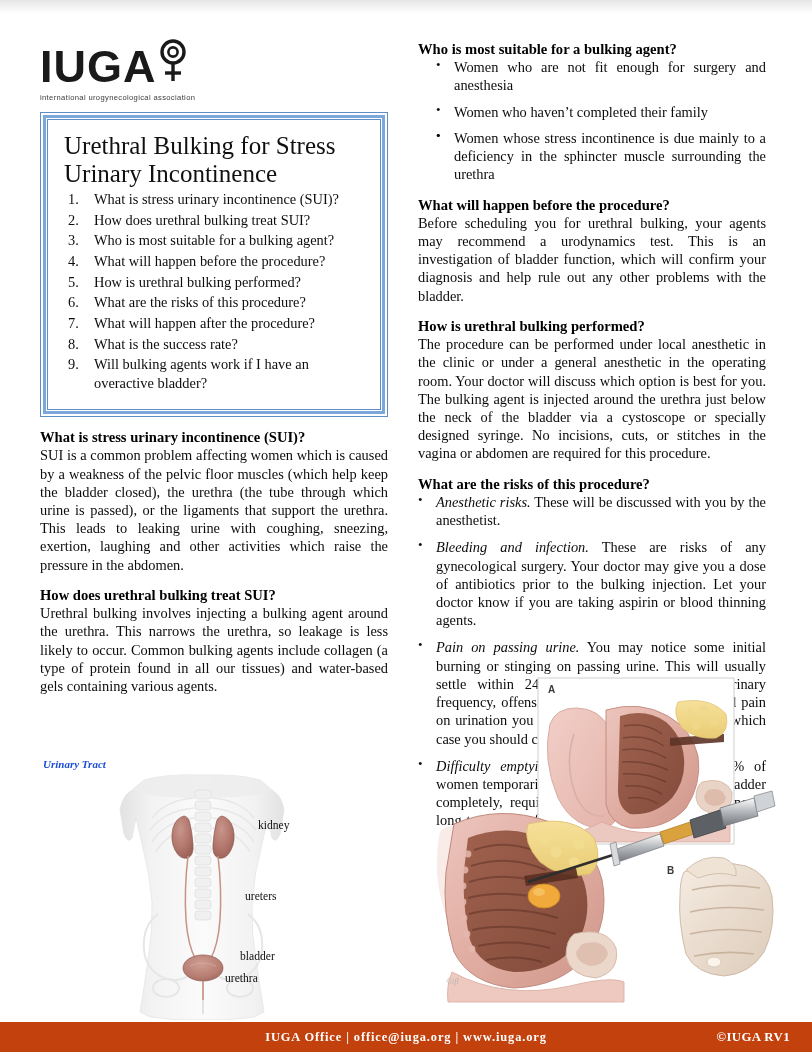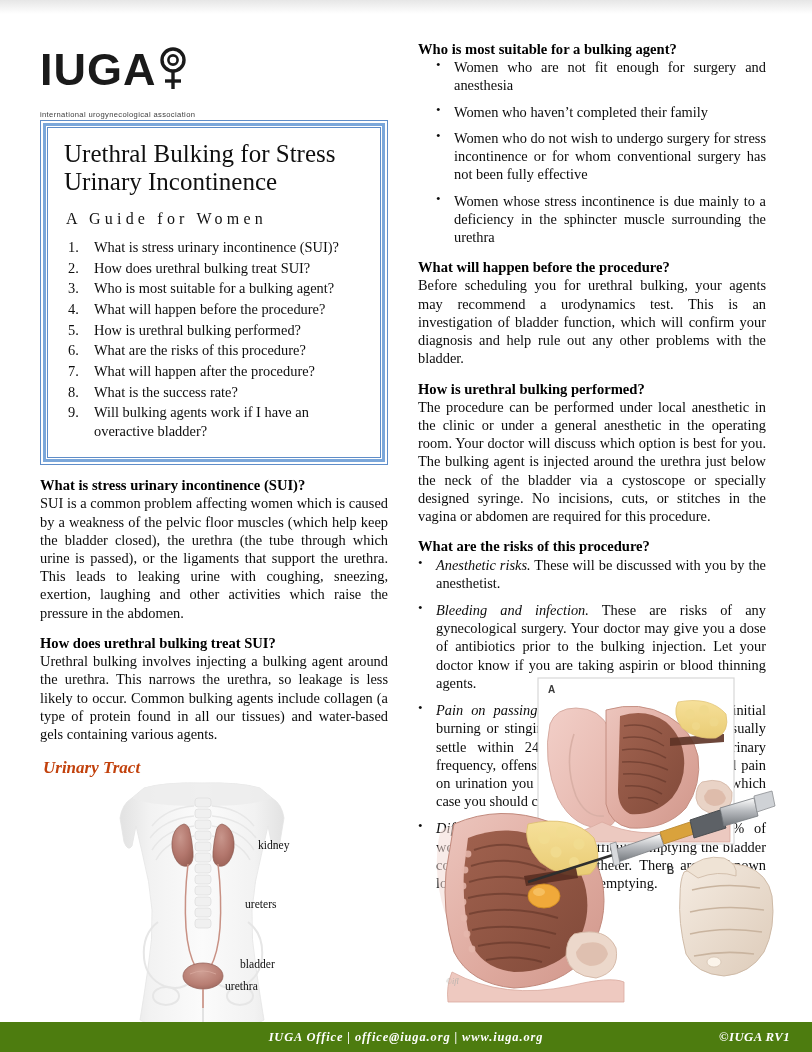--- a/index.html
+++ b/index.html
@@ -31,36 +31,36 @@
     width: 348px;
   }
   .col-right {
     position: absolute;
     left: 418px; top: 40px;
     width: 348px;
   }
 
   
   .logo-wrap { position: relative; height: 62px; }
-  .logo-row { display: flex; align-items: center; margin-top: 8px; }
+  .logo-row { display: flex; align-items: flex-end; }
   .logo-text {
     font-family: "Liberation Sans", sans-serif;
     font-size: 45px;
     font-weight: 700;
     letter-spacing: 1px;
     color: #1a1a1a;
     line-height: 0.96;
   }
   .logo-venus { margin-left: 1px; margin-top: 2px; }
   .logo-tag {
     font-family: "Liberation Sans", sans-serif;
     font-size: 7.6px;
     letter-spacing: 0.35px;
     color: #3c3c3c;
-    margin-top: 14px;
+    margin-top: 5px;
   }
 
   
   .title-box {
     margin-top: 14px;
     border: 1px solid #5f8dc8;
     padding: 2px;
     background: #ffffff;
   }
   .title-box-inner {
@@ -153,40 +153,40 @@
   ul.bullets.risks li .dot { left: 0px; }
   .it { font-style: italic; }
 
   
   .fig-left {
     position: absolute;
     left: 40px; top: 758px;
     width: 348px;
   }
   .fig-caption {
-    font-size: 17px;
+    font-size: 11px;
     font-weight: 700;
     font-style: italic;
     margin: 0 0 2px 3px;
-    color: #c2410c;
+    color: #1d4ed8;
   }
   .tract-box {
     position: relative;
     width: 348px;
     height: 248px;
   }
   .tract-svg { position: absolute; left: 64px; top: 2px; }
   .lbl {
     position: absolute;
     font-family: "Liberation Serif", serif;
     font-size: 11.6px;
     color: #111;
     white-space: nowrap;
   }
-  .lbl-kidney  { left: 218px; top: 59px; }
+  .lbl-kidney  { left: 218px; top: 47px; }
   .lbl-ureters { left: 205px; top: 118px; }
   .lbl-bladder { left: 200px; top: 178px; }
   .lbl-urethra { left: 185px; top: 200px; }
 
   
   .fig-right {
     position: absolute;
     left: 424px; top: 672px;
     width: 356px;
     height: 340px;
@@ -260,21 +260,20 @@
           </svg>
         </div>
       </div>
       <div class="logo-tag">international urogynecological association</div>
     </div>
 
     <div class="title-box">
       <div class="title-box-inner">
         <div class="title-box-inner2">
           <h1 class="doc-title">Urethral Bulking for Stress Urinary Incontinence</h1>
-          <div class="doc-subtitle">A Guide for Women</div>
           <ol class="toc" id="toc-list">
               <li><span class="num">1.</span><span>What is stress urinary incontinence (SUI)?</span></li>
               <li><span class="num">2.</span><span>How does urethral bulking treat SUI?</span></li>
               <li><span class="num">3.</span><span>Who is most suitable for a bulking agent?</span></li>
               <li><span class="num">4.</span><span>What will happen before the procedure?</span></li>
               <li><span class="num">5.</span><span>How is urethral bulking performed?</span></li>
               <li><span class="num">6.</span><span>What are the risks of this procedure?</span></li>
               <li><span class="num">7.</span><span>What will happen after the procedure?</span></li>
               <li><span class="num">8.</span><span>What is the success rate?</span></li>
               <li><span class="num">9.</span><span>Will bulking agents work if I have an overactive bladder?</span></li>
@@ -290,21 +289,21 @@
     <p class="body">Urethral bulking involves injecting a bulking agent around the urethra. This narrows the urethra, so leakage is less likely to occur. Common bulking agents include collagen (a type of protein found in all our tissues) and water-based gels containing various agents.</p>
 
   </div>
 
   <div class="col-right">
 
     <h2 class="sec" style="margin-top:0">Who is most suitable for a bulking agent?</h2>
     <ul class="bullets" id="suitable-list">
         <li><span class="dot">•</span><span>Women who are not fit enough for surgery and anesthesia</span></li>
         <li><span class="dot">•</span><span>Women who haven’t completed their family</span></li>
-        <li><span class="dot">•</span><span>Women who do not wish to undergo surgery for stress incontinence or for whom conventional surgery has not been fully effective</span></li>
+        <li><span class="dot">•</span></li>
         <li><span class="dot">•</span><span>Women whose stress incontinence is due mainly to a deficiency in the sphincter muscle surrounding the urethra</span></li>
       </ul>
 
     <h2 class="sec">What will happen before the procedure?</h2>
     <p class="body">Before scheduling you for urethral bulking, your agents may recommend a urodynamics test. This is an investigation of bladder function, which will confirm your diagnosis and help rule out any other problems with the bladder.</p>
 
     <h2 class="sec">How is urethral bulking performed?</h2>
     <p class="body">The procedure can be performed under local anesthetic in the clinic or under a general anesthetic in the operating room. Your doctor will discuss which option is best for you. The bulking agent is injected around the urethra just below the neck of the bladder via a cystoscope or specially designed syringe. No incisions, cuts, or stitches in the vagina or abdomen are required for this procedure.</p>
 
     <h2 class="sec">What are the risks of this procedure?</h2>
@@ -546,18 +545,18 @@
           <ellipse cx="290" cy="290" rx="7" ry="5" fill="#fbf4ea" stroke="#d3c0ad" stroke-width="0.7"></ellipse>
         </g>
       </g>
     </svg>
 
     <div class="panel-lbl panel-a">A</div>
     <div class="panel-lbl panel-b">B</div>
     <div class="fig-credit">©ifl</div>
   </div>
 
-  <div class="footer" style="background: #4d7c0f; font-style: italic;">
+  <div class="footer" style="background: #c2410c;">
     <div class="footer-center">IUGA Office  |  office@iuga.org  |  www.iuga.org</div>
     <div class="footer-right">©IUGA   RV1</div>
   </div>
 
 </div>
 
 </body></html>

